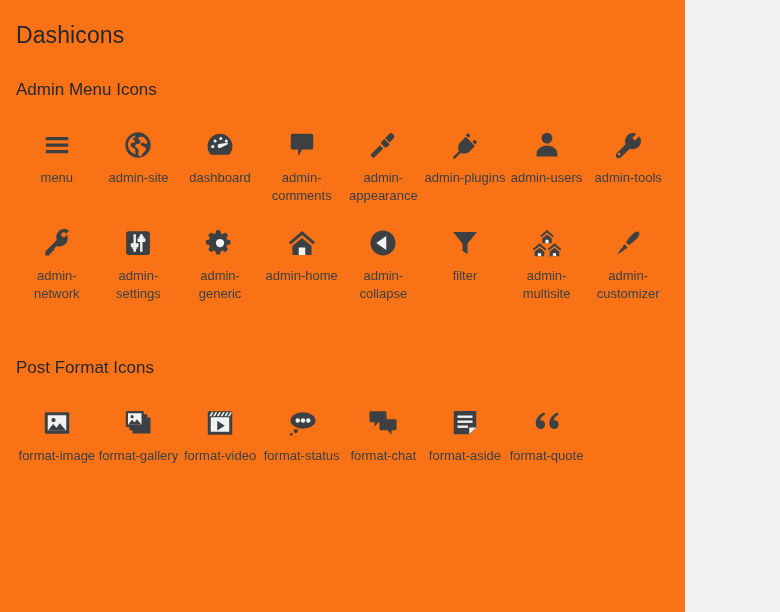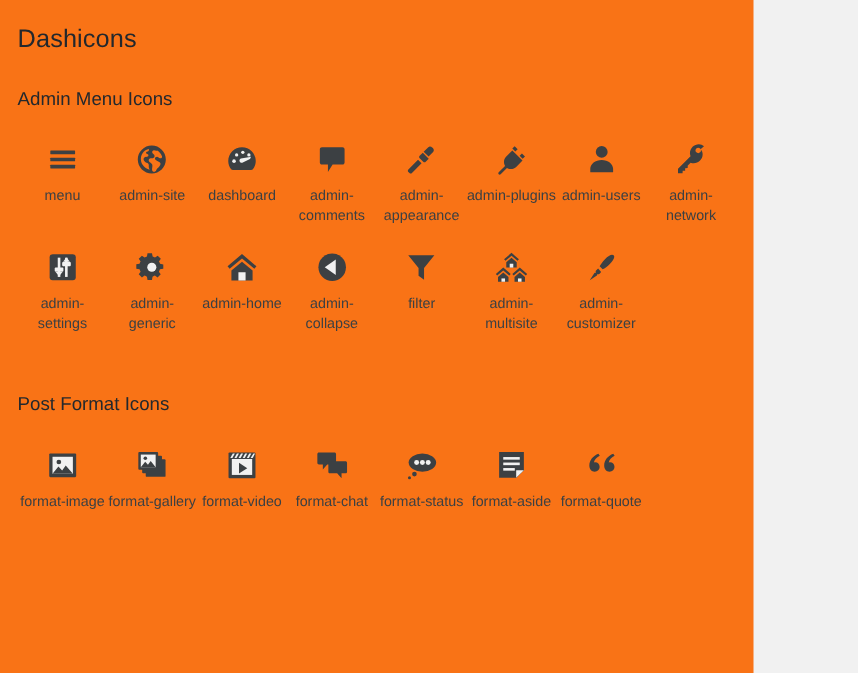--- a/index.html
+++ b/index.html
@@ -142,20 +142,28 @@
           <span class="icon-label">admin-plugins</span>
         </div>
         <div class="icon-cell">
           <span class="glyph">
             <svg width="30" height="30" viewBox="0 0 24 24" fill="currentColor">
               <circle cx="12" cy="6.5" r="4.3"></circle>
               <path d="M12 12.3c-4.6 0-8.3 2.9-8.3 6.5v2.4h16.6v-2.4c0-3.6-3.7-6.5-8.3-6.5z"></path>
             </svg>
           </span>
           <span class="icon-label">admin-users</span>
+        </div>
+        <div class="icon-cell">
+          <span class="glyph">
+            <svg width="30" height="30" viewBox="0 0 24 24" fill="currentColor">
+              <path d="M20.8 5.1l-3.3 3.3-2.1-2.1 3.3-3.3c-2.4-1-5.3-.5-7.2 1.4-1.9 1.9-2.4 4.7-1.5 7.1l-7.1 7.1c-.9.9-.9 2.4 0 3.4.9.9 2.4.9 3.4 0l7.1-7.1c2.4.9 5.2.4 7.1-1.5 1.9-1.9 2.4-4.8 1.3-7.3zM4.9 20.3c-.6 0-1.1-.5-1.1-1.1s.5-1.1 1.1-1.1 1.1.5 1.1 1.1-.5 1.1-1.1 1.1z"></path>
+            </svg>
+          </span>
+          <span class="icon-label">admin-tools</span>
         </div>
         <div class="icon-cell">
           <span class="glyph">
             <svg width="30" height="30" viewBox="0 0 24 24" fill="currentColor">
               <path d="M21.6 2.4c-2.2-2.2-5.9-2-8.3.4-1.9 1.9-2.4 4.6-1.5 6.8l-9.1 9.1v3.3h3.3l.1-1.8 1.8-.1v-1.8l1.8-.1.1-1.8 2.1-2.1c2.2.9 4.9.4 6.8-1.5 2.4-2.4 2.6-6.1.4-8.3zm-2.8 4.4c-.8.8-2 .8-2.8 0-.8-.8-.8-2 0-2.8.8-.8 2-.8 2.8 0 .8.8.8 2 0 2.8z"></path>
             </svg>
           </span>
           <span class="icon-label">admin-network</span>
         </div>
         <div class="icon-cell">
@@ -277,42 +285,42 @@
                 <path d="M17.3 3.4h1.5L17 6.6h-1.5z"></path>
                 <path d="M20.3 3.4h1.2L19.8 6.6h-1.5z"></path>
               </g>
             </svg>
           </span>
           <span class="icon-label">format-video</span>
         </div>
         <div class="icon-cell">
           <span class="glyph">
             <svg width="30" height="30" viewBox="0 0 24 24" fill="currentColor">
-              <path d="M2.4 2.6h11.2c.7 0 1.2.5 1.2 1.2v6.4c0 .7-.5 1.2-1.2 1.2H8.4l-3.2 3.6v-3.6H2.4c-.7 0-1.2-.5-1.2-1.2V3.8c0-.7.5-1.2 1.2-1.2z"></path>
-              <path d="M22.8 10.2v6.4c0 .7-.5 1.2-1.2 1.2h-2.8v3.6L15.6 17.8H10.4c-.7 0-1.2-.5-1.2-1.2v-6.4c0-.7.5-1.2 1.2-1.2h11.2c.7 0 1.2.5 1.2 1.2z"></path>
-            </svg>
-          </span>
-          <span class="icon-label">format-chat</span>
-        </div>
-        <div class="icon-cell">
-          <span class="glyph">
-            <svg width="30" height="30" viewBox="0 0 24 24" fill="currentColor">
               <ellipse cx="12.8" cy="10" rx="10" ry="6.6"></ellipse>
               <circle cx="8.6" cy="10" r="1.8" fill="#f1f1f1"></circle>
               <circle cx="12.8" cy="10" r="1.8" fill="#f1f1f1"></circle>
               <circle cx="17" cy="10" r="1.8" fill="#f1f1f1"></circle>
               <circle cx="7" cy="18.4" r="1.7"></circle>
               <circle cx="3.4" cy="21" r="1.1"></circle>
             </svg>
           </span>
           <span class="icon-label">format-status</span>
         </div>
         <div class="icon-cell">
           <span class="glyph">
             <svg width="30" height="30" viewBox="0 0 24 24" fill="currentColor">
+              <path d="M2.4 2.6h11.2c.7 0 1.2.5 1.2 1.2v6.4c0 .7-.5 1.2-1.2 1.2H8.4l-3.2 3.6v-3.6H2.4c-.7 0-1.2-.5-1.2-1.2V3.8c0-.7.5-1.2 1.2-1.2z"></path>
+              <path d="M22.8 10.2v6.4c0 .7-.5 1.2-1.2 1.2h-2.8v3.6L15.6 17.8H10.4c-.7 0-1.2-.5-1.2-1.2v-6.4c0-.7.5-1.2 1.2-1.2h11.2c.7 0 1.2.5 1.2 1.2z"></path>
+            </svg>
+          </span>
+          <span class="icon-label">format-chat</span>
+        </div>
+        <div class="icon-cell">
+          <span class="glyph">
+            <svg width="30" height="30" viewBox="0 0 24 24" fill="currentColor">
               <path d="M3 2.4h18v13.2l-5.4 5.4H3z"></path>
               <rect x="6" y="6" width="12" height="1.9" fill="#f1f1f1"></rect>
               <rect x="6" y="10" width="12" height="1.9" fill="#f1f1f1"></rect>
               <rect x="6" y="14" width="8.4" height="1.9" fill="#f1f1f1"></rect>
               <path d="M15.4 21v-5.4H21z" fill="#f1f1f1"></path>
               <path d="M15.4 15.6H21L15.4 21z" fill="currentColor" opacity="0"></path>
             </svg>
           </span>
           <span class="icon-label">format-aside</span>
         </div>

